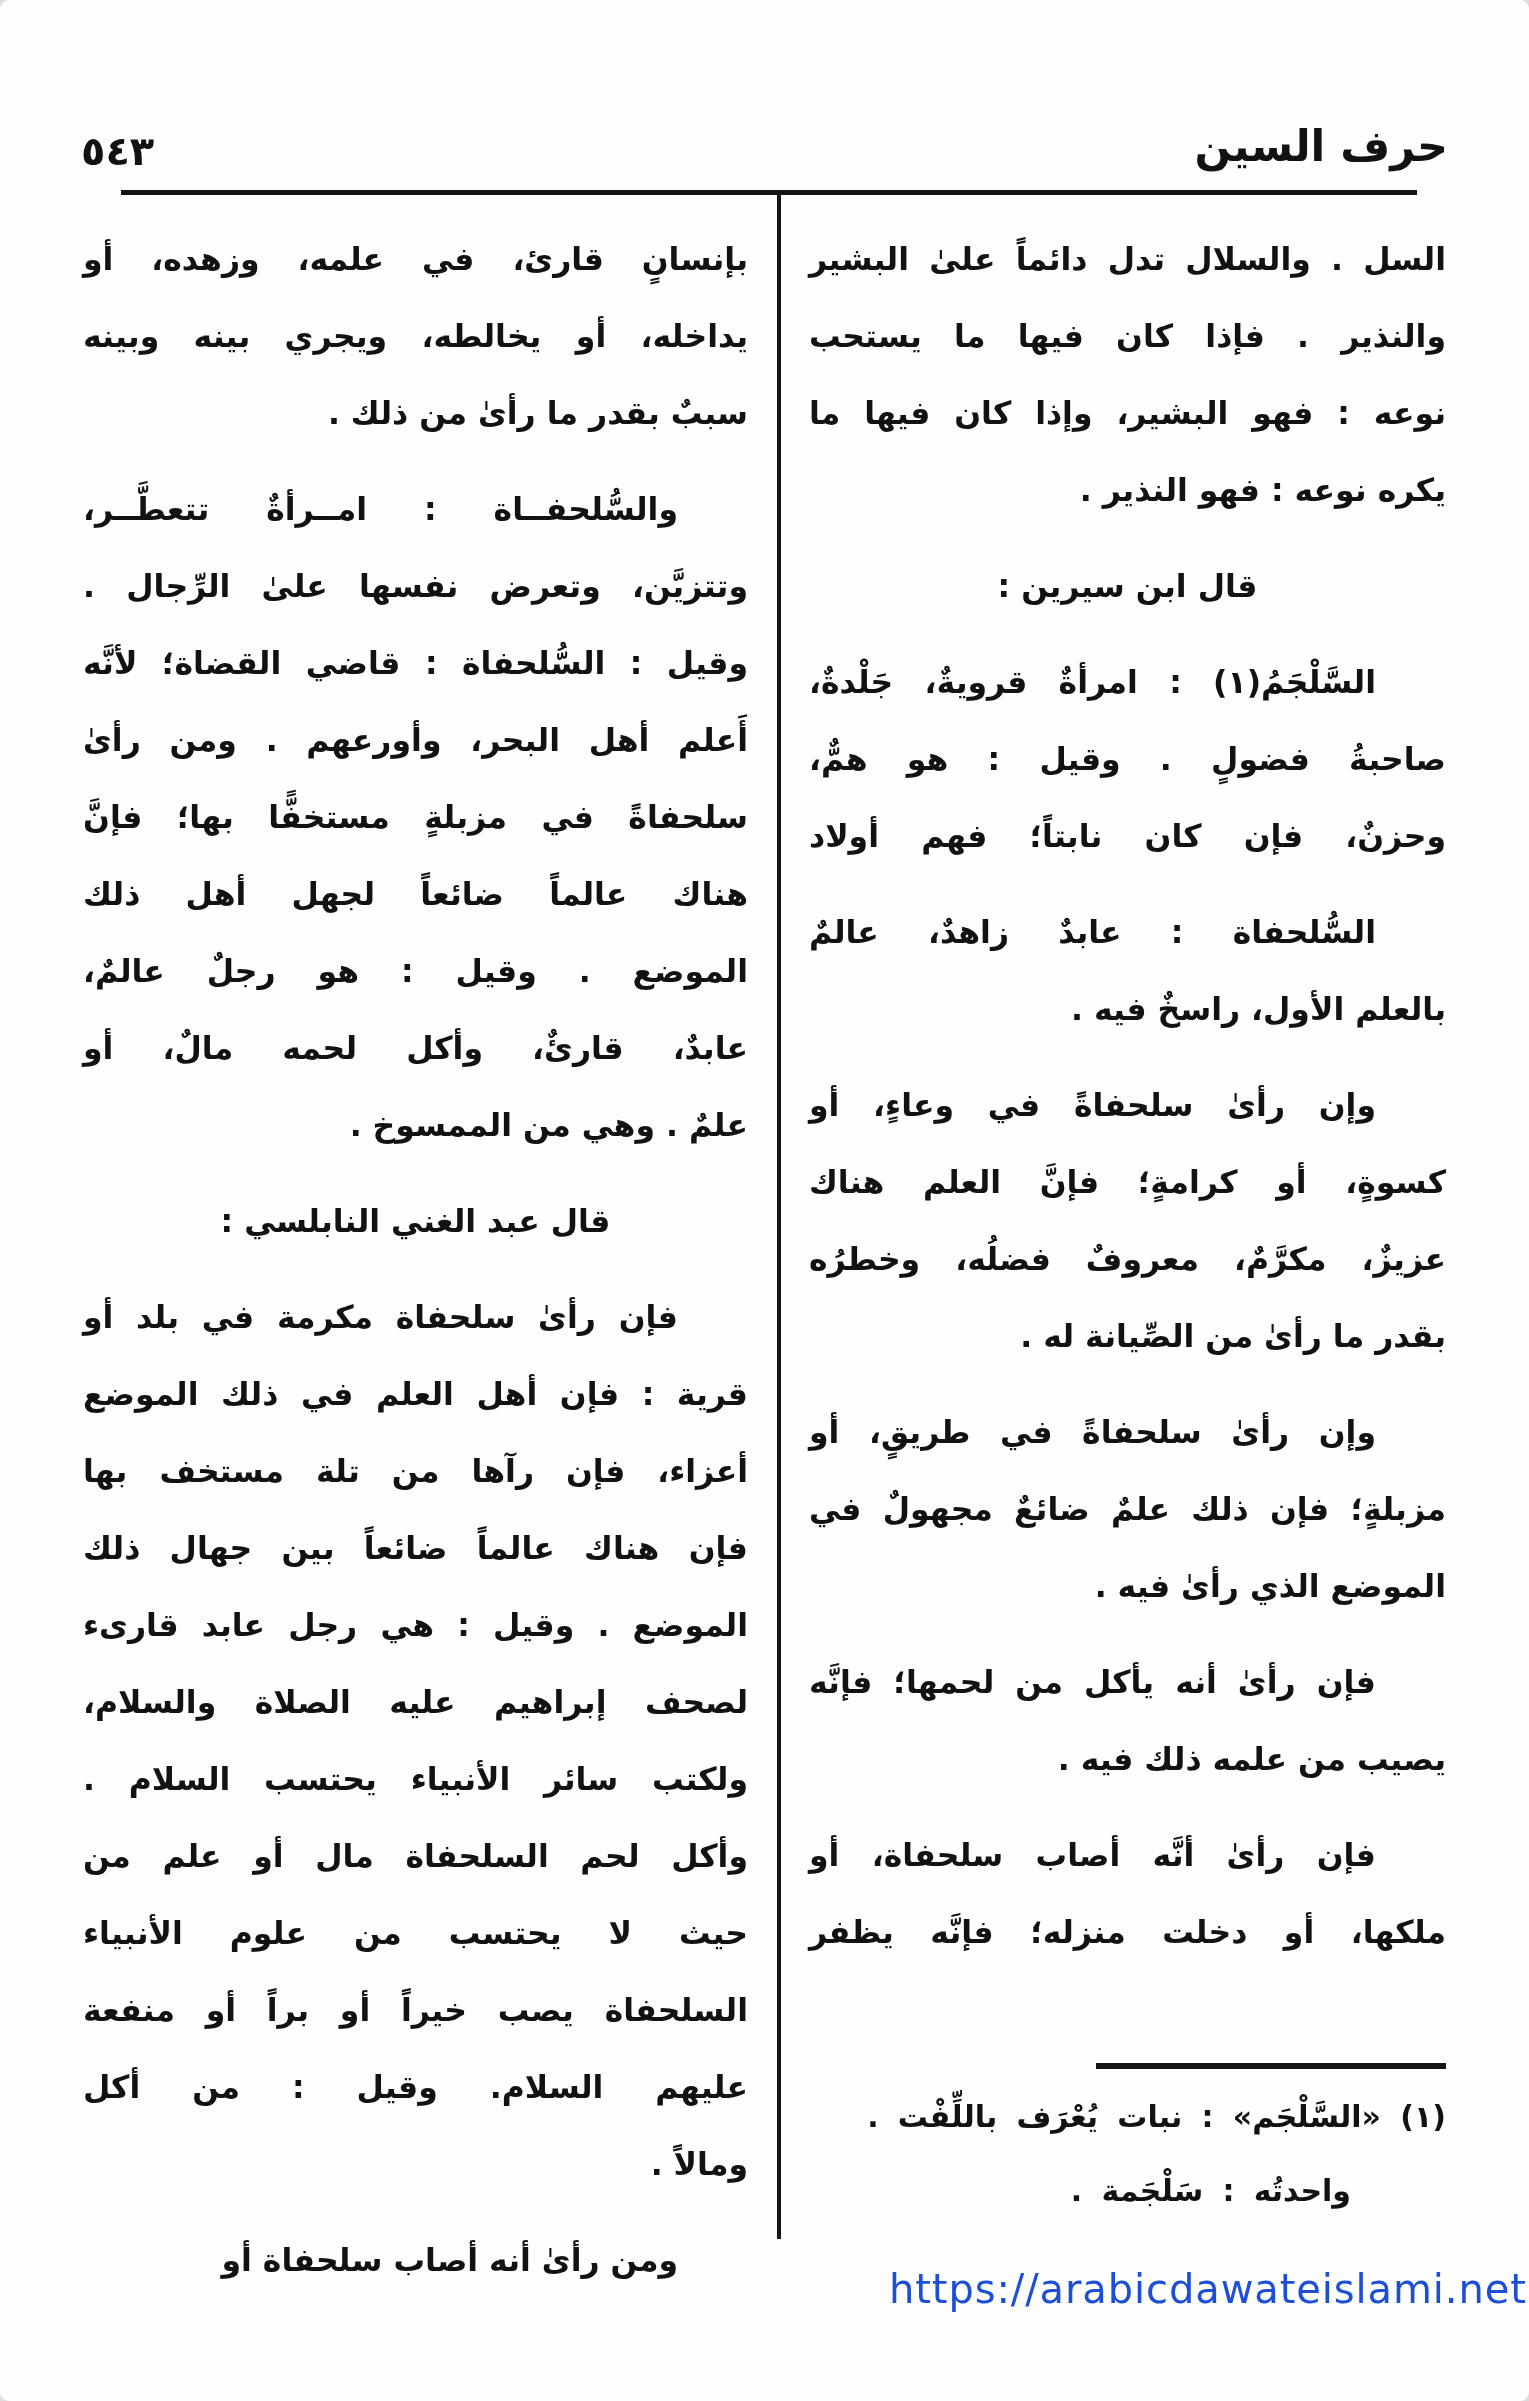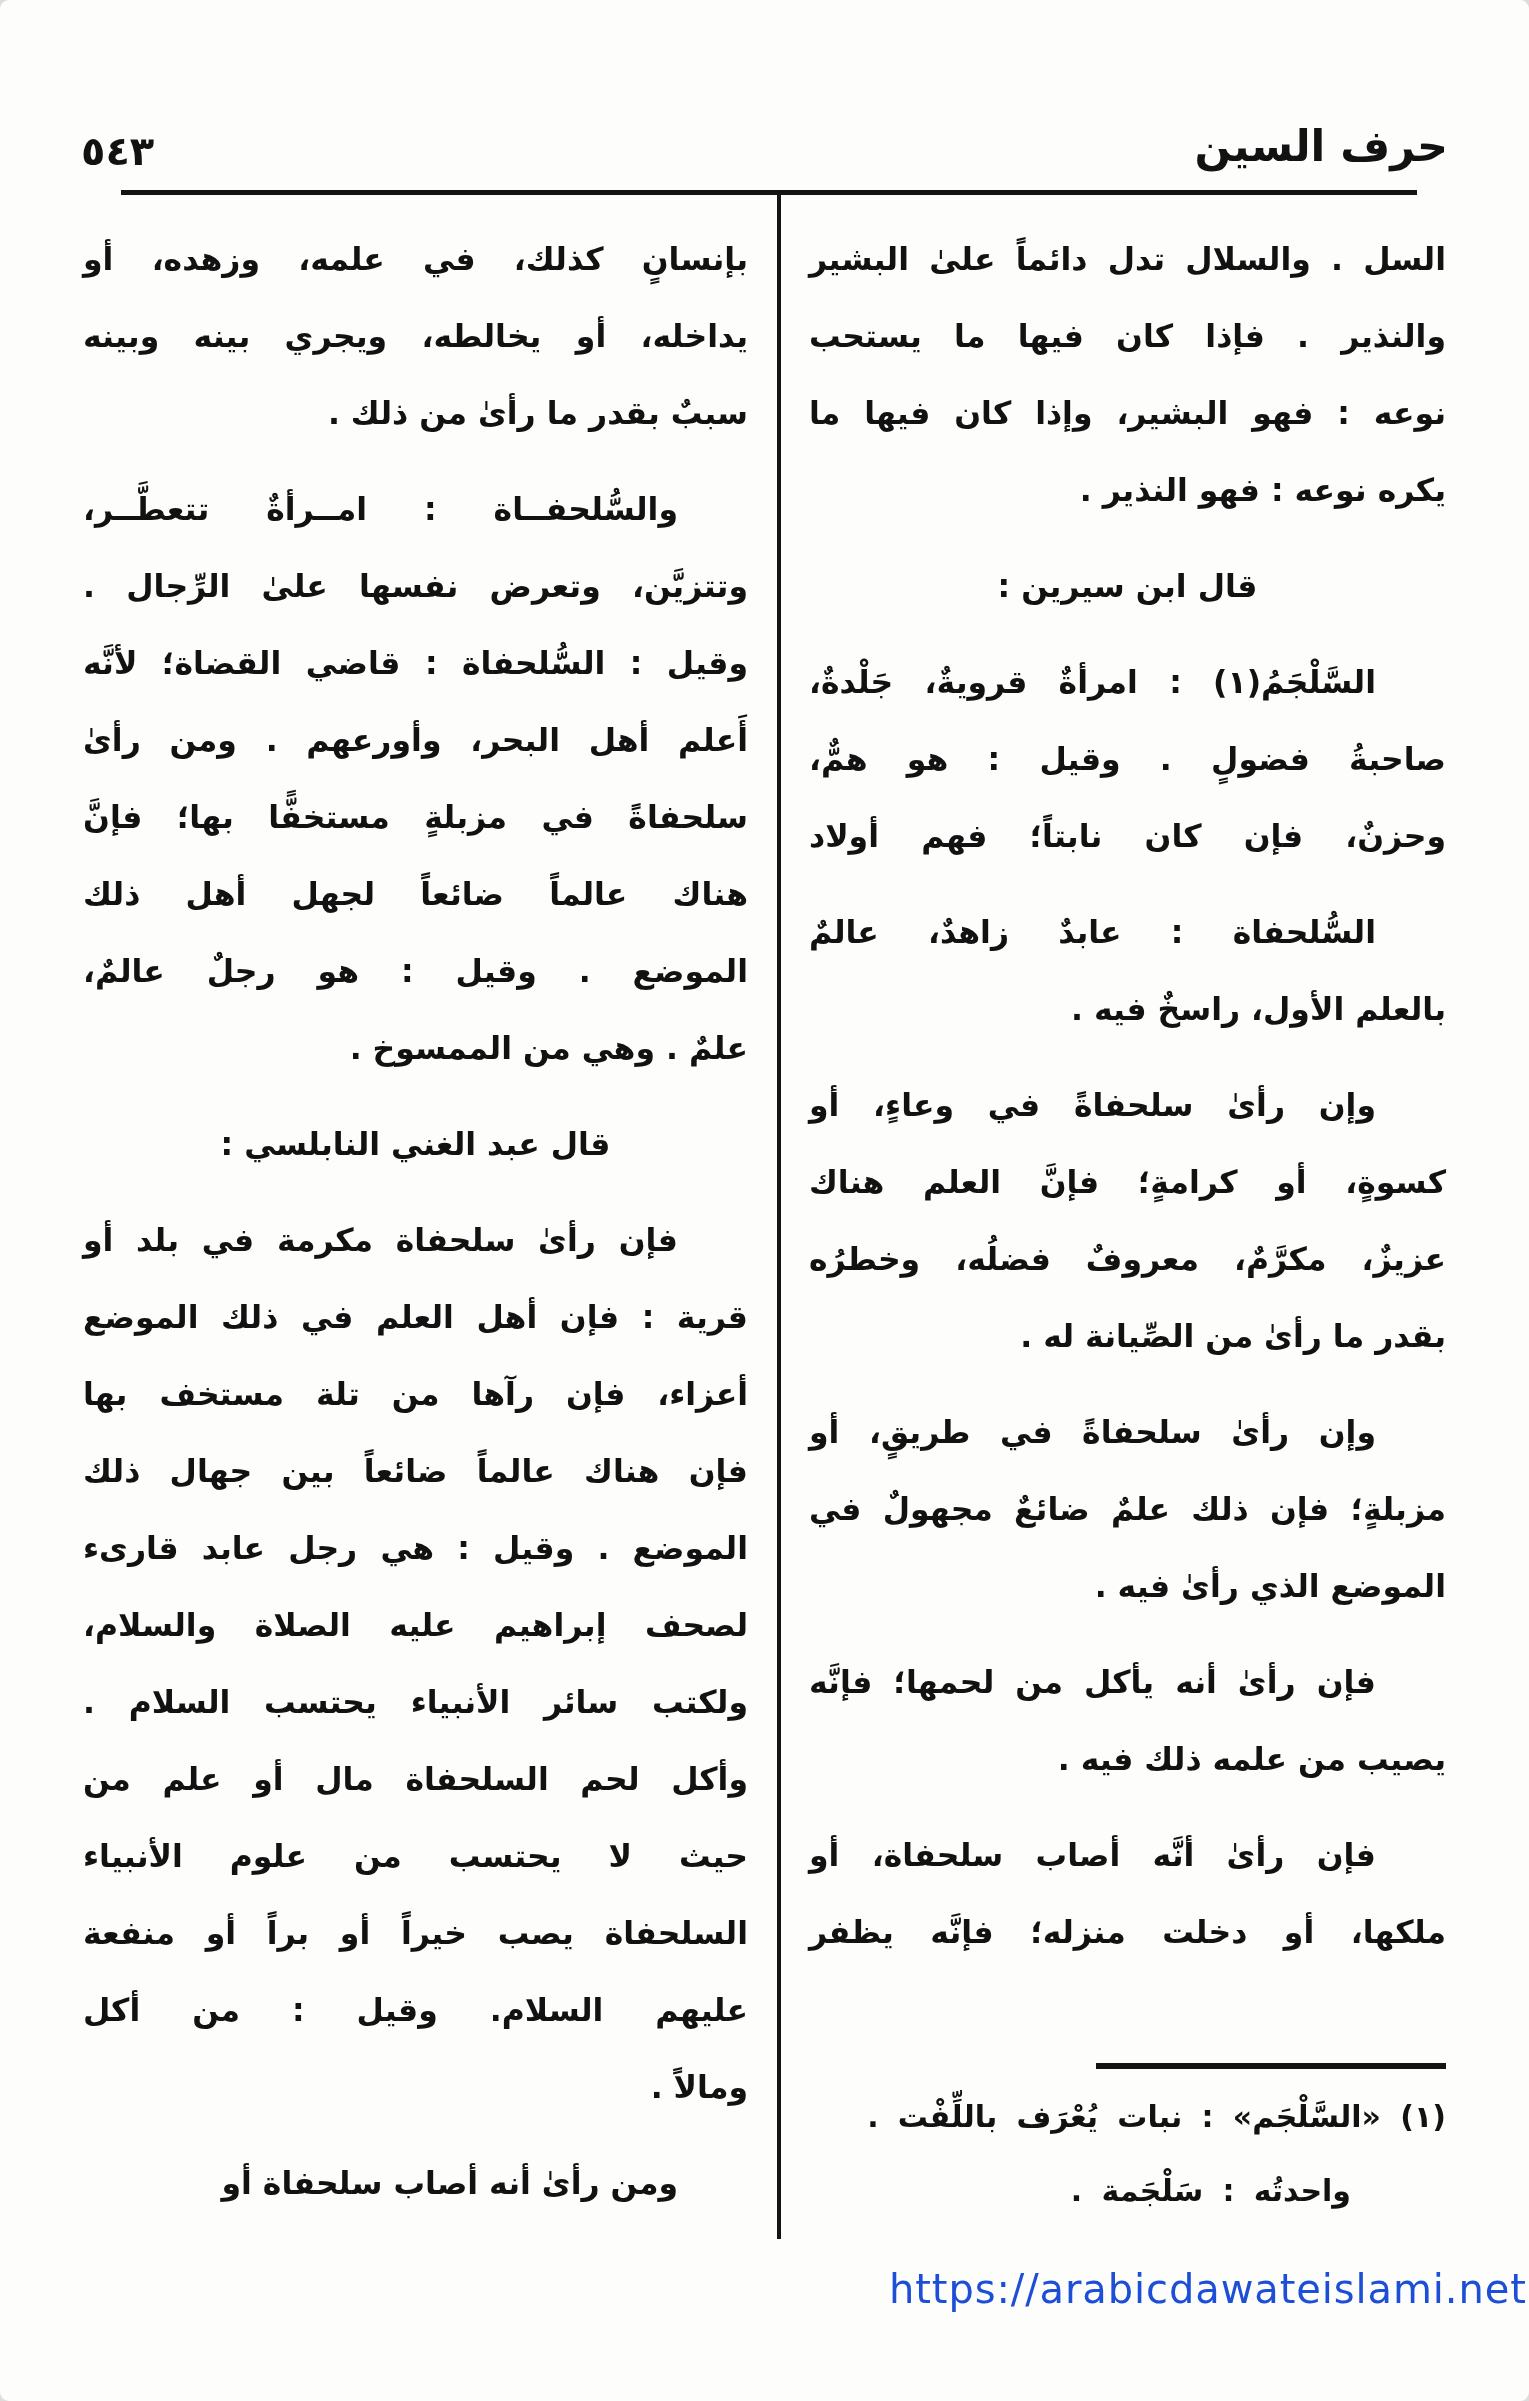--- a/index.html
+++ b/index.html
@@ -95,32 +95,33 @@
         <div class="line last">يصيب من علمه ذلك فيه .</div>
       </div>
       <div class="para indent">
         <div class="line">فإن رأىٰ أنَّه أصاب سلحفاة، أو</div>
         <div class="line">ملكها، أو دخلت منزله؛ فإنَّه يظفر</div>
       </div>
     </div>
 
   <div class="col col-left">
       <div class="para">
-        <div class="line">بإنسانٍ كذلك، في علمه، وزهده، أو</div>
+        <div class="line">بإنسانٍ قارئ، في علمه، وزهده، أو</div>
         <div class="line">يداخله، أو يخالطه، ويجري بينه وبينه</div>
         <div class="line last">سببٌ بقدر ما رأىٰ من ذلك .</div>
       </div>
       <div class="para indent">
         <div class="line">والسُّلحفــاة : امــرأةٌ تتعطَّــر،</div>
         <div class="line">وتتزيَّن، وتعرض نفسها علىٰ الرِّجال .</div>
         <div class="line">وقيل : السُّلحفاة : قاضي القضاة؛ لأنَّه</div>
         <div class="line">أَعلم أهل البحر، وأورعهم . ومن رأىٰ</div>
         <div class="line">سلحفاةً في مزبلةٍ مستخفًّا بها؛ فإنَّ</div>
         <div class="line">هناك عالماً ضائعاً لجهل أهل ذلك</div>
         <div class="line">الموضع . وقيل : هو رجلٌ عالمٌ،</div>
+        <div class="line">عابدٌ، قارئٌ، وأكل لحمه مالٌ، أو</div>
         <div class="line last">علمٌ . وهي من الممسوخ .</div>
       </div>
       <div class="heading">قال عبد الغني النابلسي :</div>
       <div class="para indent">
         <div class="line">فإن رأىٰ سلحفاة مكرمة في بلد أو</div>
         <div class="line">قرية : فإن أهل العلم في ذلك الموضع</div>
         <div class="line">أعزاء، فإن رآها من تلة مستخف بها</div>
         <div class="line">فإن هناك عالماً ضائعاً بين جهال ذلك</div>
         <div class="line">الموضع . وقيل : هي رجل عابد قارىء</div>
         <div class="line">لصحف إبراهيم عليه الصلاة والسلام،</div>

